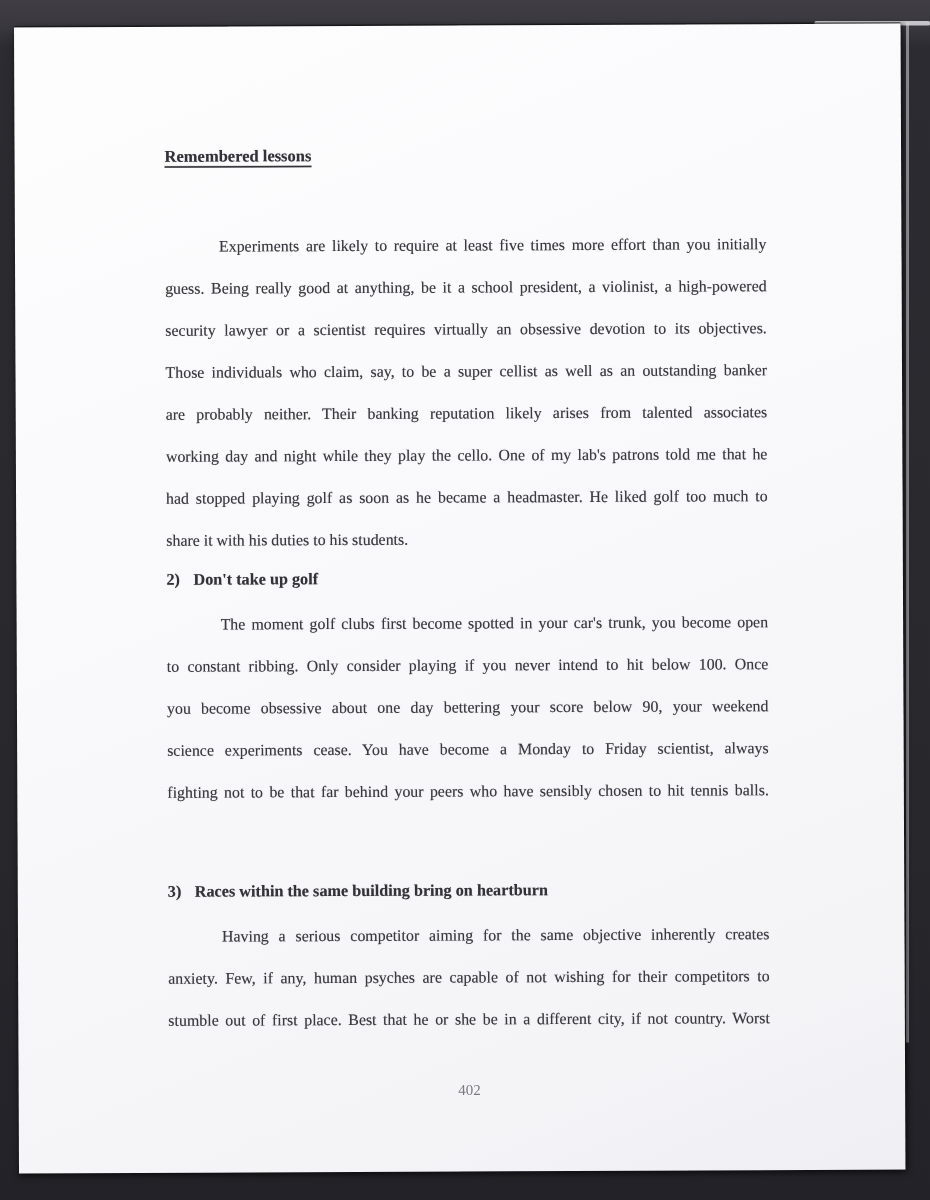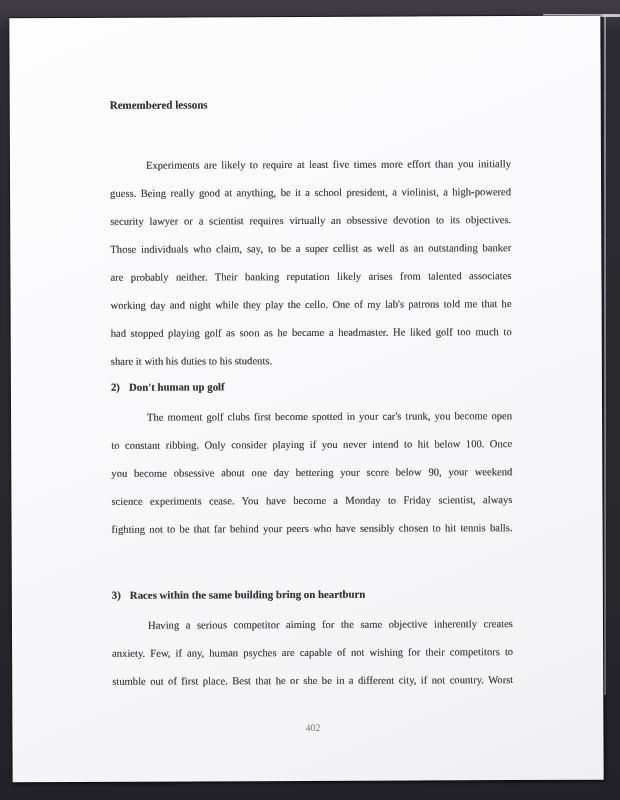--- a/index.html
+++ b/index.html
@@ -30,20 +30,21 @@
     transform-origin: 50% 50%;
   }
   .doc {
     position: absolute; left: 100px; top: 0; width: 401px; height: 764px;
     color: #3a393f;
     text-shadow: 0 0 0.5px rgba(58,57,63,0.5);
   }
   .doc-title {
     position: absolute; left: 0; top: 80px;
     font-weight: bold; font-size: 11px; line-height: 15px;
+    text-decoration: underline;
     text-decoration-thickness: 1.3px;
     text-underline-offset: 2.5px;
     color: #333238;
   }
   .sec-heading {
     position: absolute; left: 0;
     font-weight: bold; font-size: 10.8px; line-height: 15px;
     color: #333238;
     white-space: nowrap;
   }
@@ -90,21 +91,21 @@
         <div class="line">guess.  Being really good at anything, be it a school president, a violinist, a high-powered</div>
         <div class="line">security lawyer or a scientist requires virtually an obsessive devotion to its objectives.</div>
         <div class="line">Those individuals who claim, say, to be a super cellist as well as an outstanding banker</div>
         <div class="line">are probably neither.  Their banking reputation likely arises from talented associates</div>
         <div class="line">working day and night while they play the cello.  One of my lab's patrons told me that he</div>
         <div class="line">had stopped playing golf as soon as he became a headmaster.  He liked golf too much to</div>
         <div class="line final">share it with his duties to his students.</div>
       </div>
 
       <div class="sec-heading" id="sec2-head">
-        <span class="sec-num">2)</span><span>Don't human up golf</span>
+        <span class="sec-num">2)</span><span>Don't take up golf</span>
       </div>
       <div class="para" id="para2">
         <div class="line indent">The moment golf clubs first become spotted in your car's trunk, you become open</div>
         <div class="line">to constant ribbing.  Only consider playing if you never intend to hit below 100.  Once</div>
         <div class="line">you become obsessive about one day bettering your score below 90, your weekend</div>
         <div class="line">science experiments cease.  You have become a Monday to Friday scientist, always</div>
         <div class="line">fighting not to be that far behind your peers who have sensibly chosen to hit tennis balls.</div>
       </div>
 
       <div class="sec-heading" id="sec3-head">

